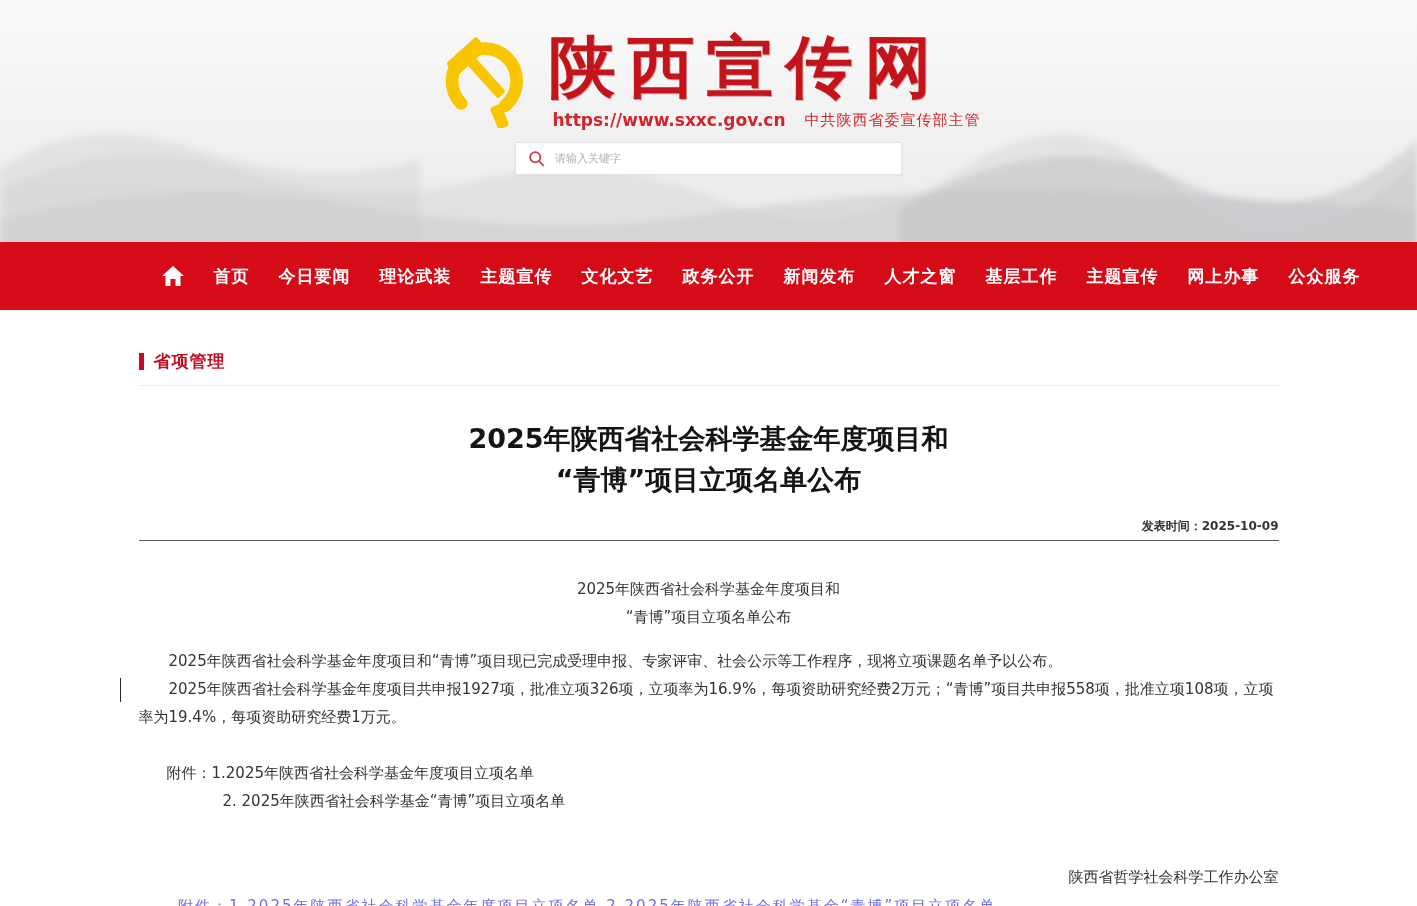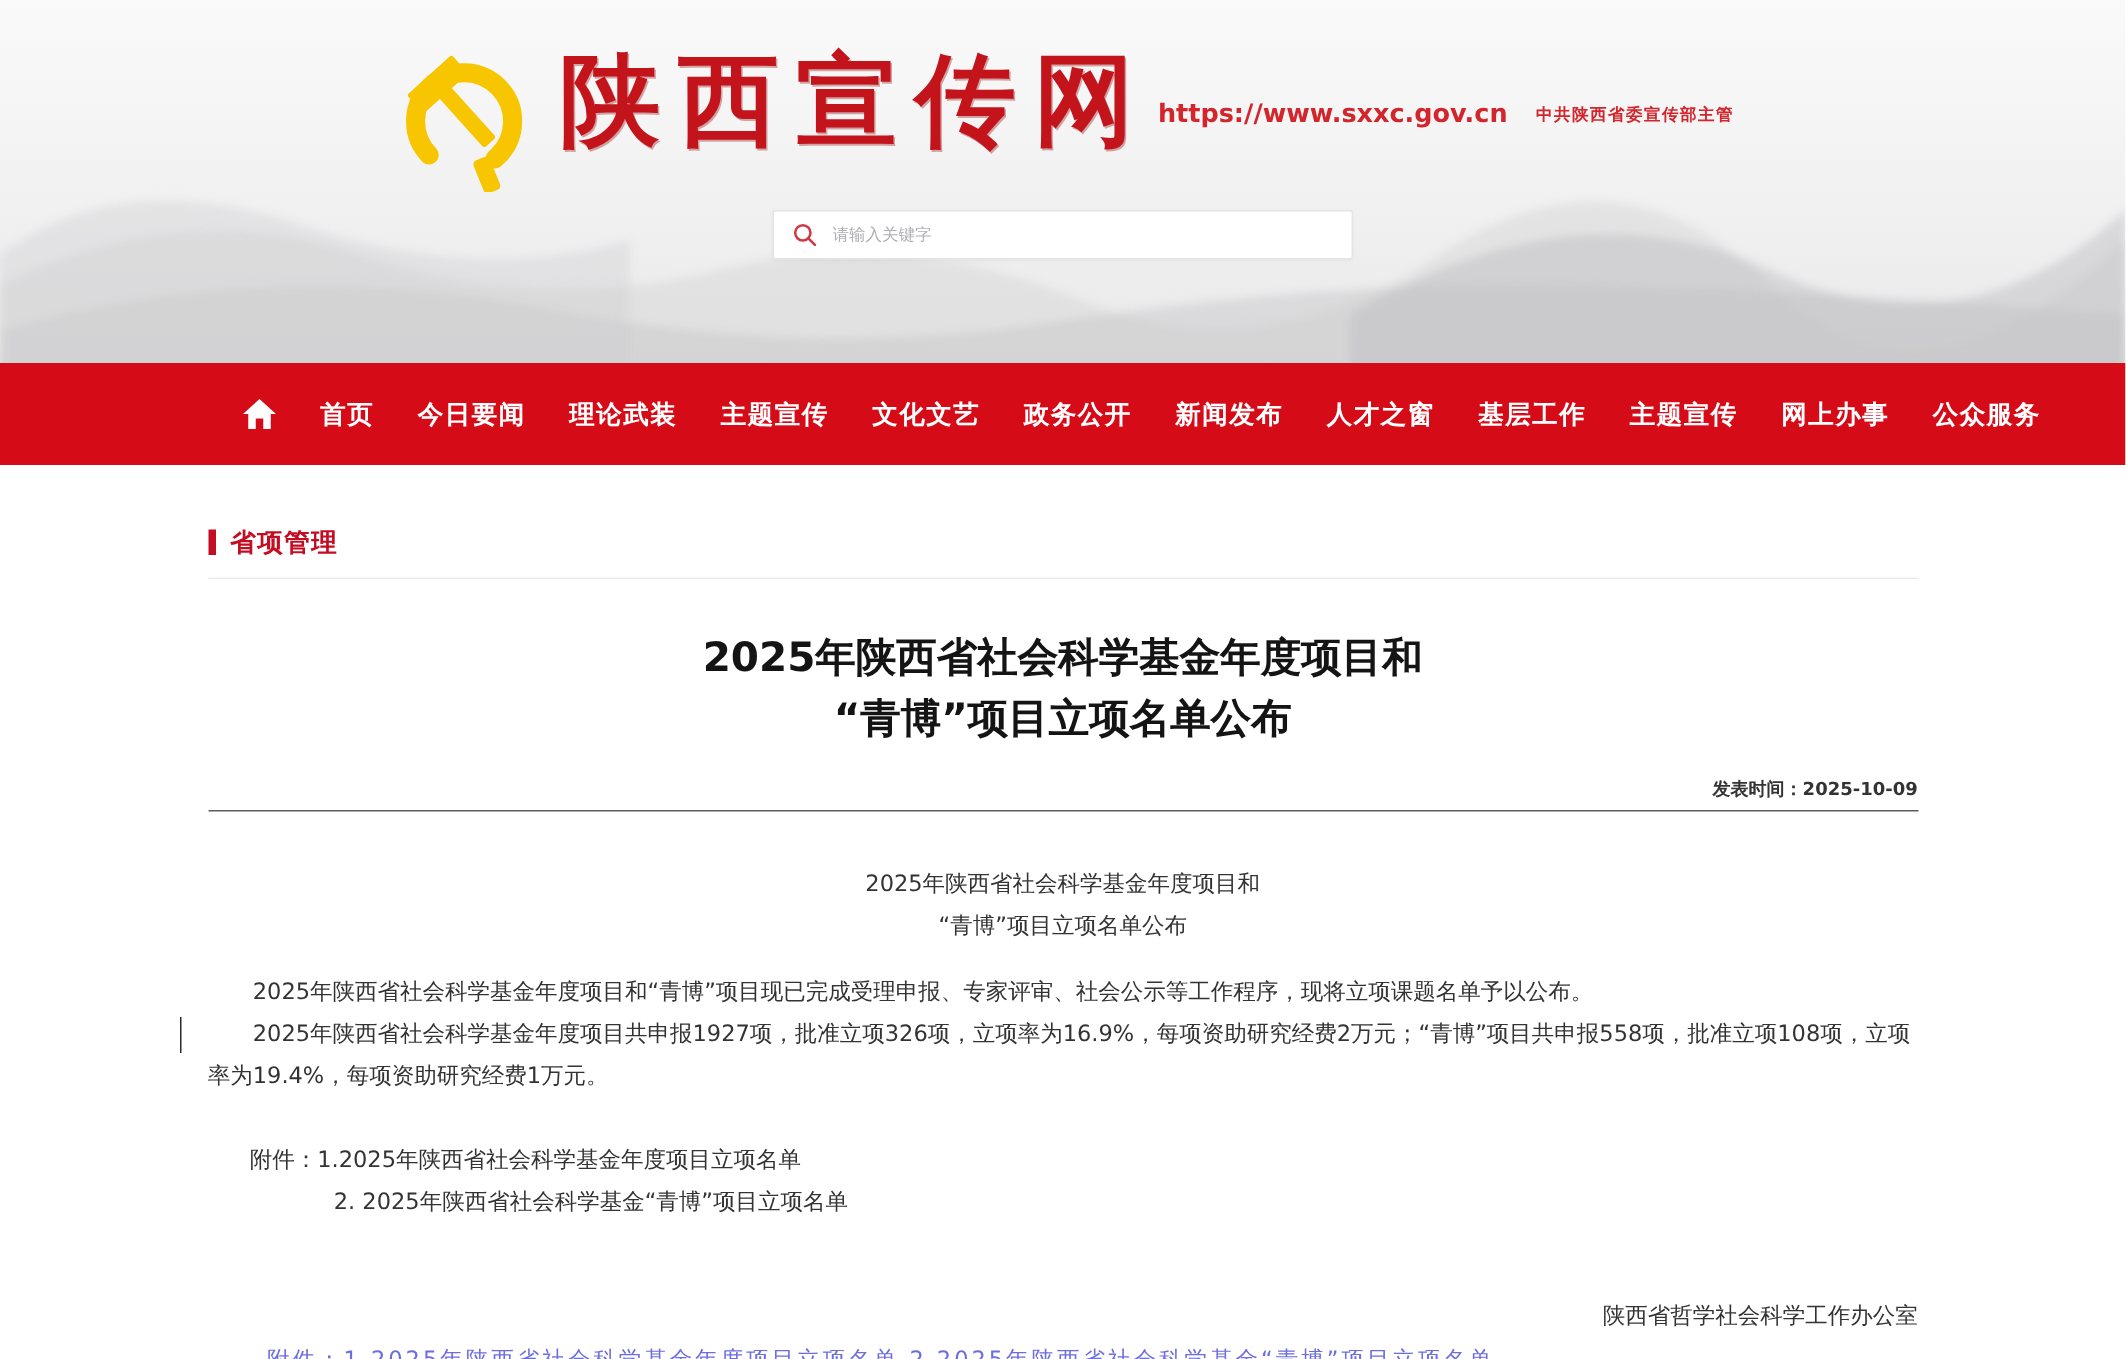--- a/index.html
+++ b/index.html
@@ -6,26 +6,26 @@
   html,body { width:1417px; height:906px; overflow:hidden; background:#fff;
     font-family:"DejaVu Sans","Liberation Sans",sans-serif; }
 
   
   .header { position:relative; height:242px; overflow:hidden;
     background:linear-gradient(180deg,#fafafa 0%,#f1f1f2 55%,#e9e9ea 100%); }
   .mist { position:absolute; left:0; bottom:-8px; width:100%; height:200px; filter:blur(3px); }
   .header-inner { position:relative; z-index:2; padding-top:26px; }
   .logo-row { display:flex; justify-content:center; align-items:flex-start; gap:14px; }
   .emblem { width:98px; height:98px; margin-top:4px; }
-  .logo-col { display:flex; flex-direction:row; }
+  .logo-col { display:flex; flex-direction:column; }
   .site-name { font-size:67px; font-weight:900; letter-spacing:12px; line-height:1.25;
     color:#c3131b; text-shadow:1px 1px 0 rgba(140,10,10,.35); white-space:nowrap; }
-  .sub-row { display:flex; align-items:center; gap:19px; margin-top:17px; padding-left:4px; }
+  .sub-row { display:flex; align-items:flex-end; gap:19px; margin-top:0; padding-left:4px; }
   .site-url { font-size:17px; font-weight:700; color:#d2252c; }
-  .site-sup { font-size:11px; font-weight:700; color:#d2252c; letter-spacing:1px; }
+  .site-sup { font-size:15px; font-weight:400; color:#d2252c; letter-spacing:1px; }
   .search-wrap { display:flex; justify-content:center; margin-top:12px; }
   .search-box { display:flex; align-items:center; gap:10px; width:387px; height:33px;
     background:#fff; border:1px solid #e3e3e8; border-radius:2px; padding:0 12px;
     box-shadow:0 1px 3px rgba(0,0,0,.04); }
   .search-box input { border:none; outline:none; flex:1; font-size:11px; color:#333;
     background:transparent; font-family:inherit; }
   .search-box input::placeholder { color:#aeaeb6; }
 
   
   .nav { height:68px; background:#d60b18; display:flex; align-items:center; }

